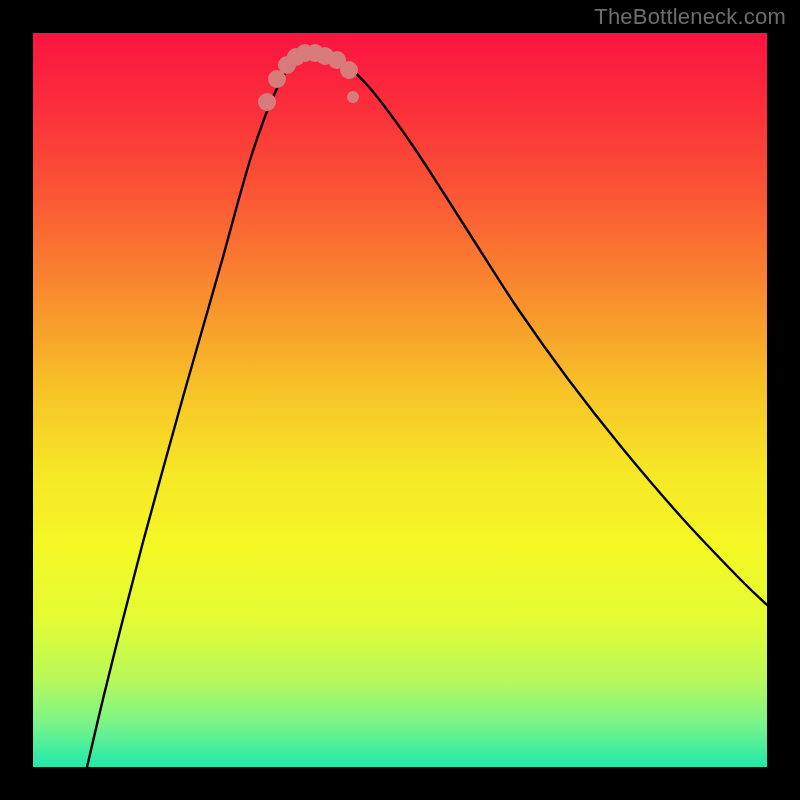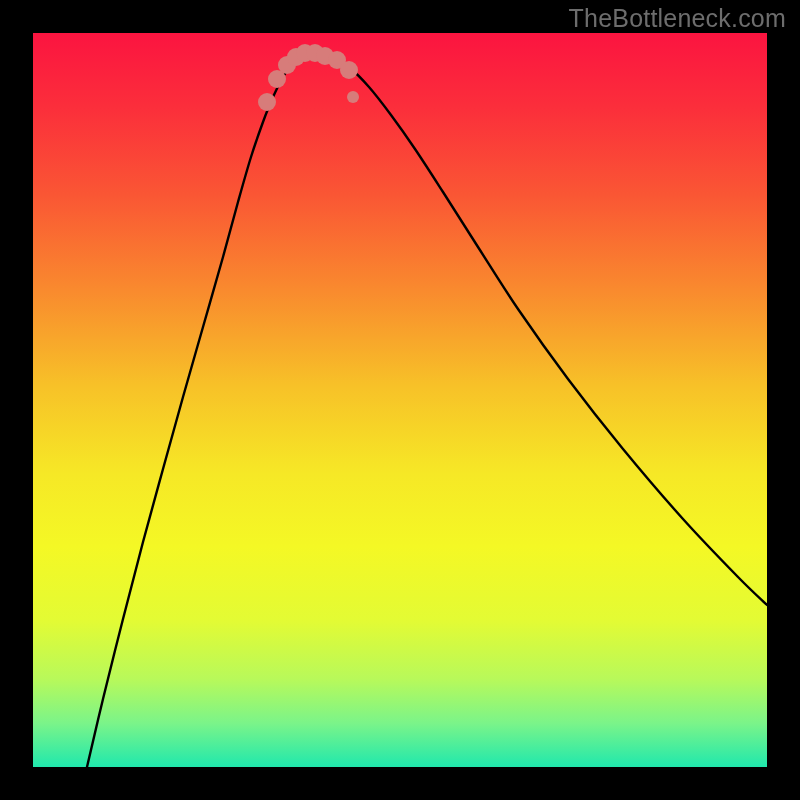--- a/index.html
+++ b/index.html
@@ -17,21 +17,21 @@
     left: 0;
     width: 800px;
     height: 800px;
     background: #000;
   }
   .watermark {
     position: absolute;
     top: 4px;
     right: 14px;
     color: #6d6d6d;
-    font-size: 25px;
+    font-size: 22px;
     font-weight: 500;
     letter-spacing: 0.2px;
     z-index: 5;
   }
   .plot {
     position: absolute;
     top: 33px;
     left: 33px;
     width: 734px;
     height: 734px;

